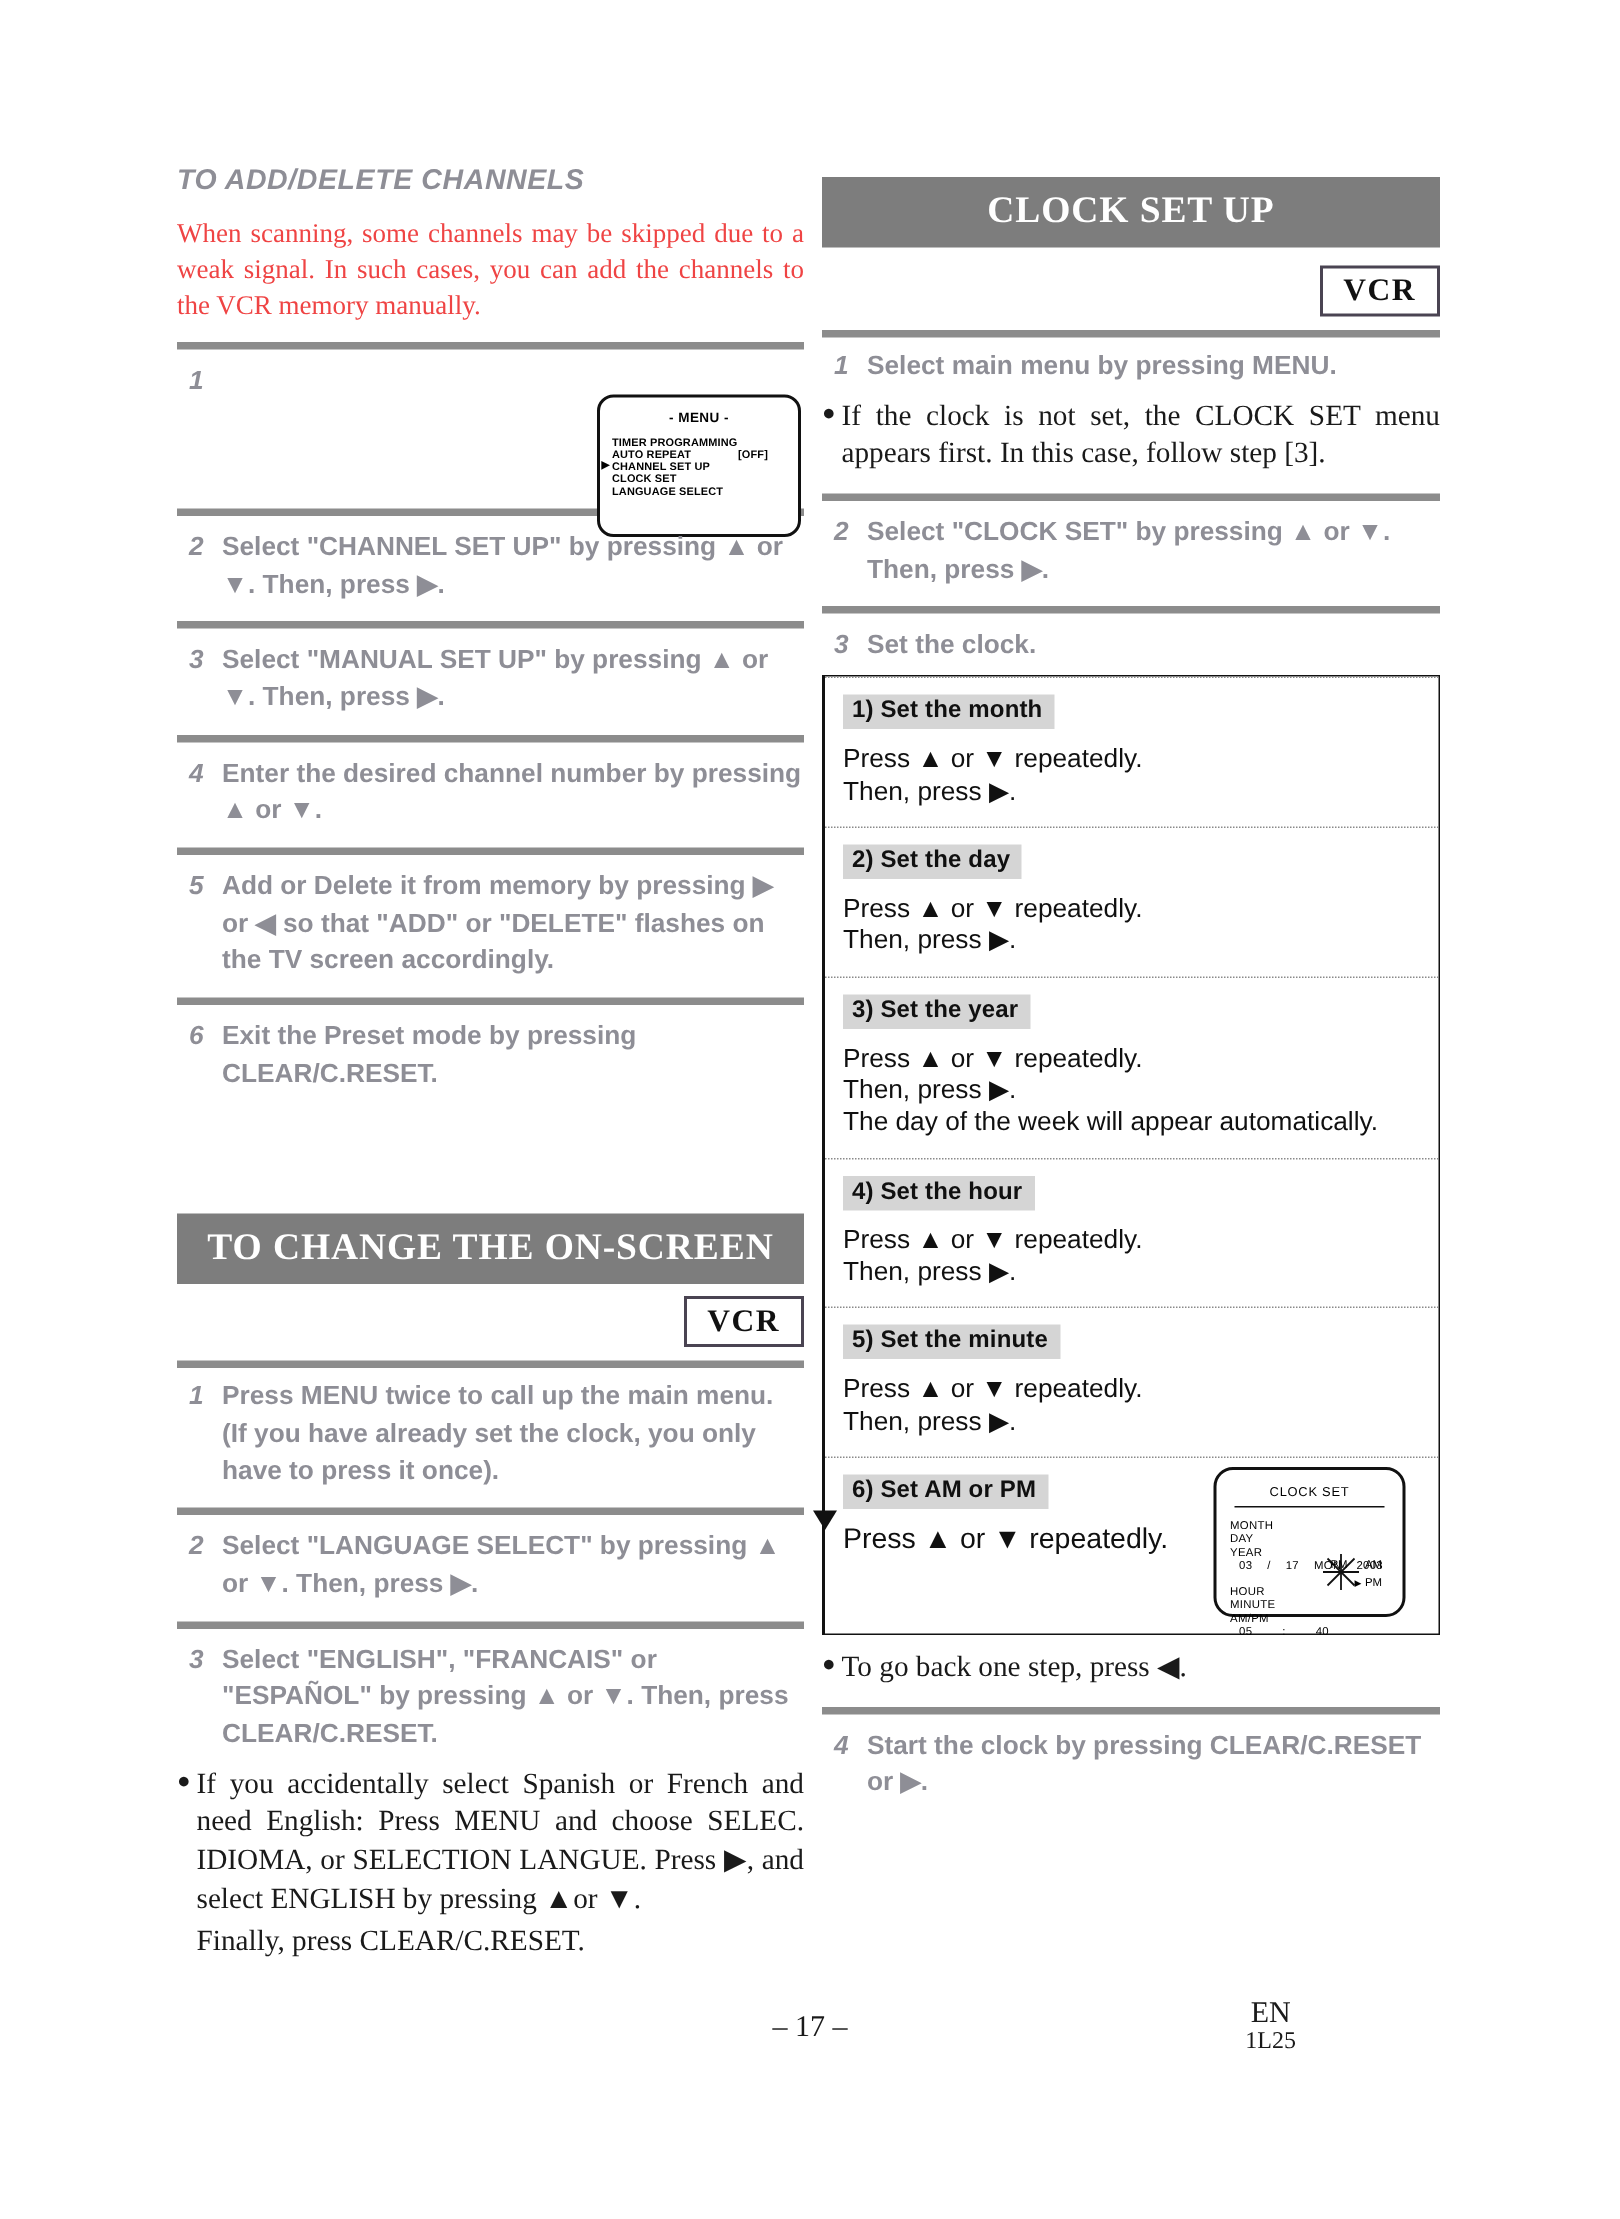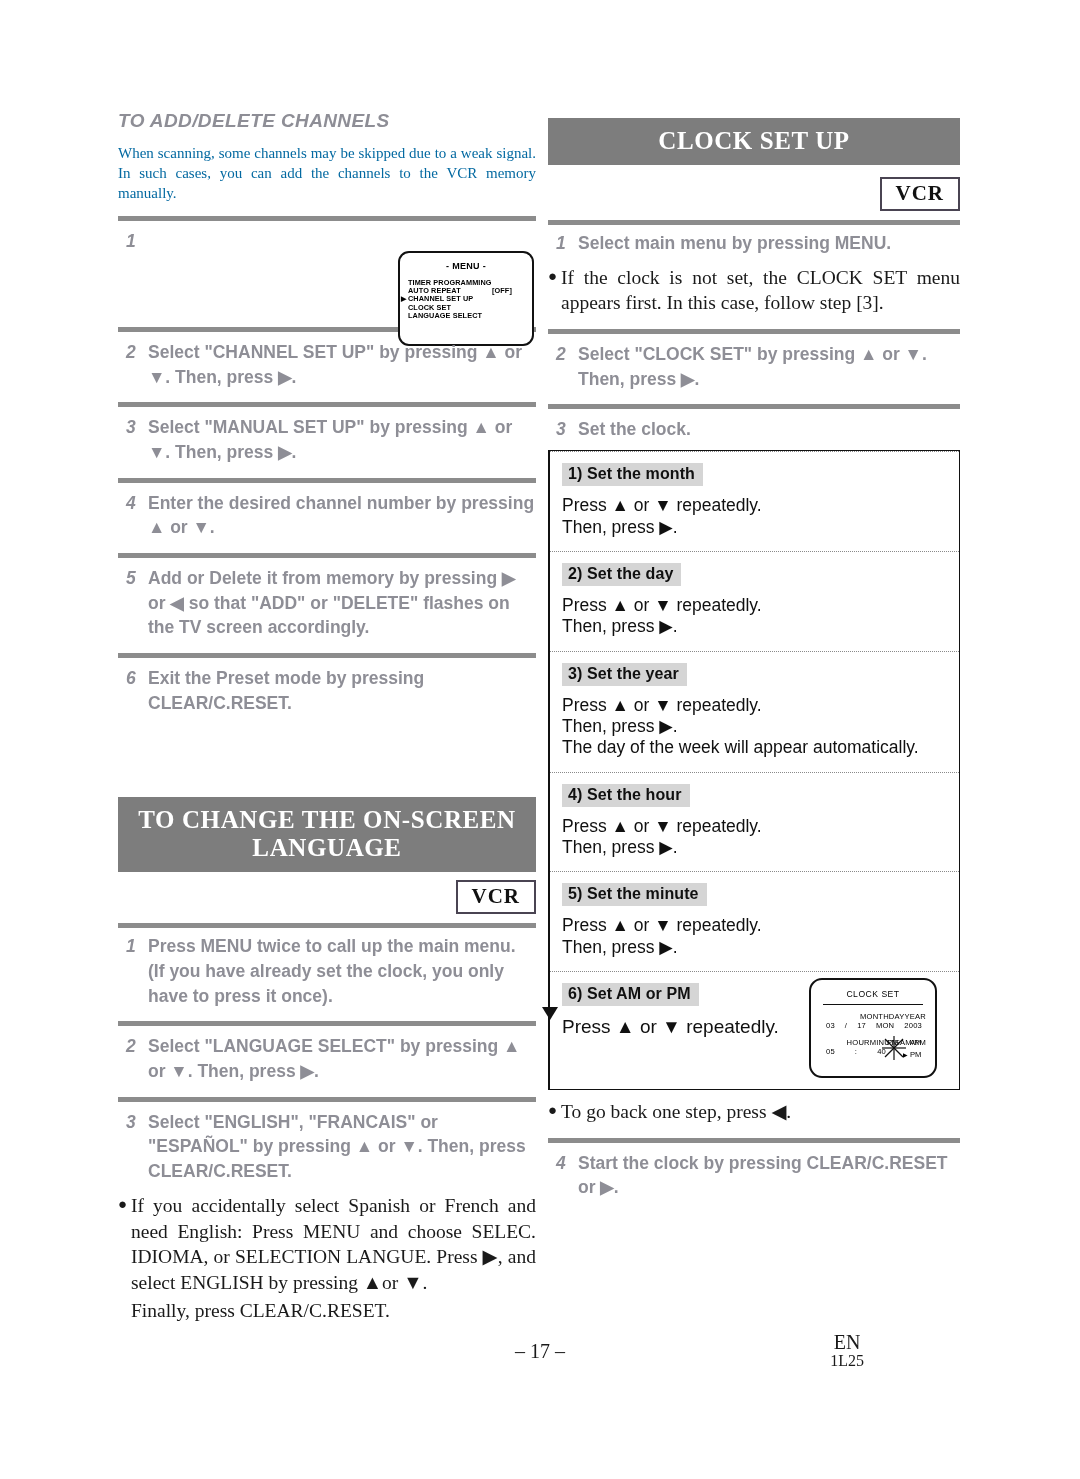--- a/index.html
+++ b/index.html
@@ -42,23 +42,23 @@
     font-size: 25px;
     text-align: center;
     letter-spacing: .6px;
     padding: 9px 4px 10px 4px;
     line-height: 1.12;
   }
 
   
   .para {
     font-family: "Liberation Serif", serif;
-    font-size: 15px;
+    font-size: 18px;
     line-height: 1.32;
-    color: #0369a1;
+    color: #ef4444;
     text-align: justify;
     margin: 0;
   }
 
   
   .rule {
     height: 5px;
     background: #8c8c8c;
     margin: 13px 0 8px 0;
   }
@@ -197,21 +197,21 @@
     text-align: center;
     font-size: 8.6px;
     margin-top: 9px;
     letter-spacing: .5px;
   }
   .osd-clock .hr {
     height: 1.4px; background: #111;
     margin: 5px 12px 0 12px;
   }
   .osd-clock .grid { font-size: 7.6px; padding: 0 9px; margin-top: 7px; letter-spacing: .2px; }
-  .osd-clock .grid .r1 { display: flex; justify-content: flex-end; }
+  .osd-clock .grid .r1 { display: flex; justify-content: flex-start; flex-direction: column; }
   .osd-clock .grid .r2 { display: flex; justify-content: space-between; padding: 0 4px 0 6px; }
   .osd-clock .blk2 { margin-top: 8px; }
   .osd-clock .ampm-flash {
     position: absolute;
     right: 4px; bottom: 9px;
     width: 54px; height: 30px;
     font-size: 7.6px;
   }
   .osd-clock .ampm-flash .pm1 { position: absolute; left: 10px; top: 1px; }
   .osd-clock .ampm-flash .am1 { position: absolute; left: 33px; top: 1px; }
@@ -305,21 +305,20 @@
     <div class="rule"></div>
     <div class="step">
       <span class="num">6</span>
       <span class="body">Exit the Preset mode by pressing CLEAR/C.RESET.</span>
     </div>
 
     <div style="height:82px"></div>
 
     <div class="banner">
       <div>TO CHANGE THE ON-SCREEN</div>
-      <div>LANGUAGE</div>
     </div>
 
     <div class="vcr-row">
       <span class="vcr-badge">VCR</span>
     </div>
 
     <div class="rule tight"></div>
     <div class="step">
       <span class="num">1</span>
       <span class="body">Press MENU twice to call up the main menu. (If you have already set the clock, you only have to press it once).</span>

